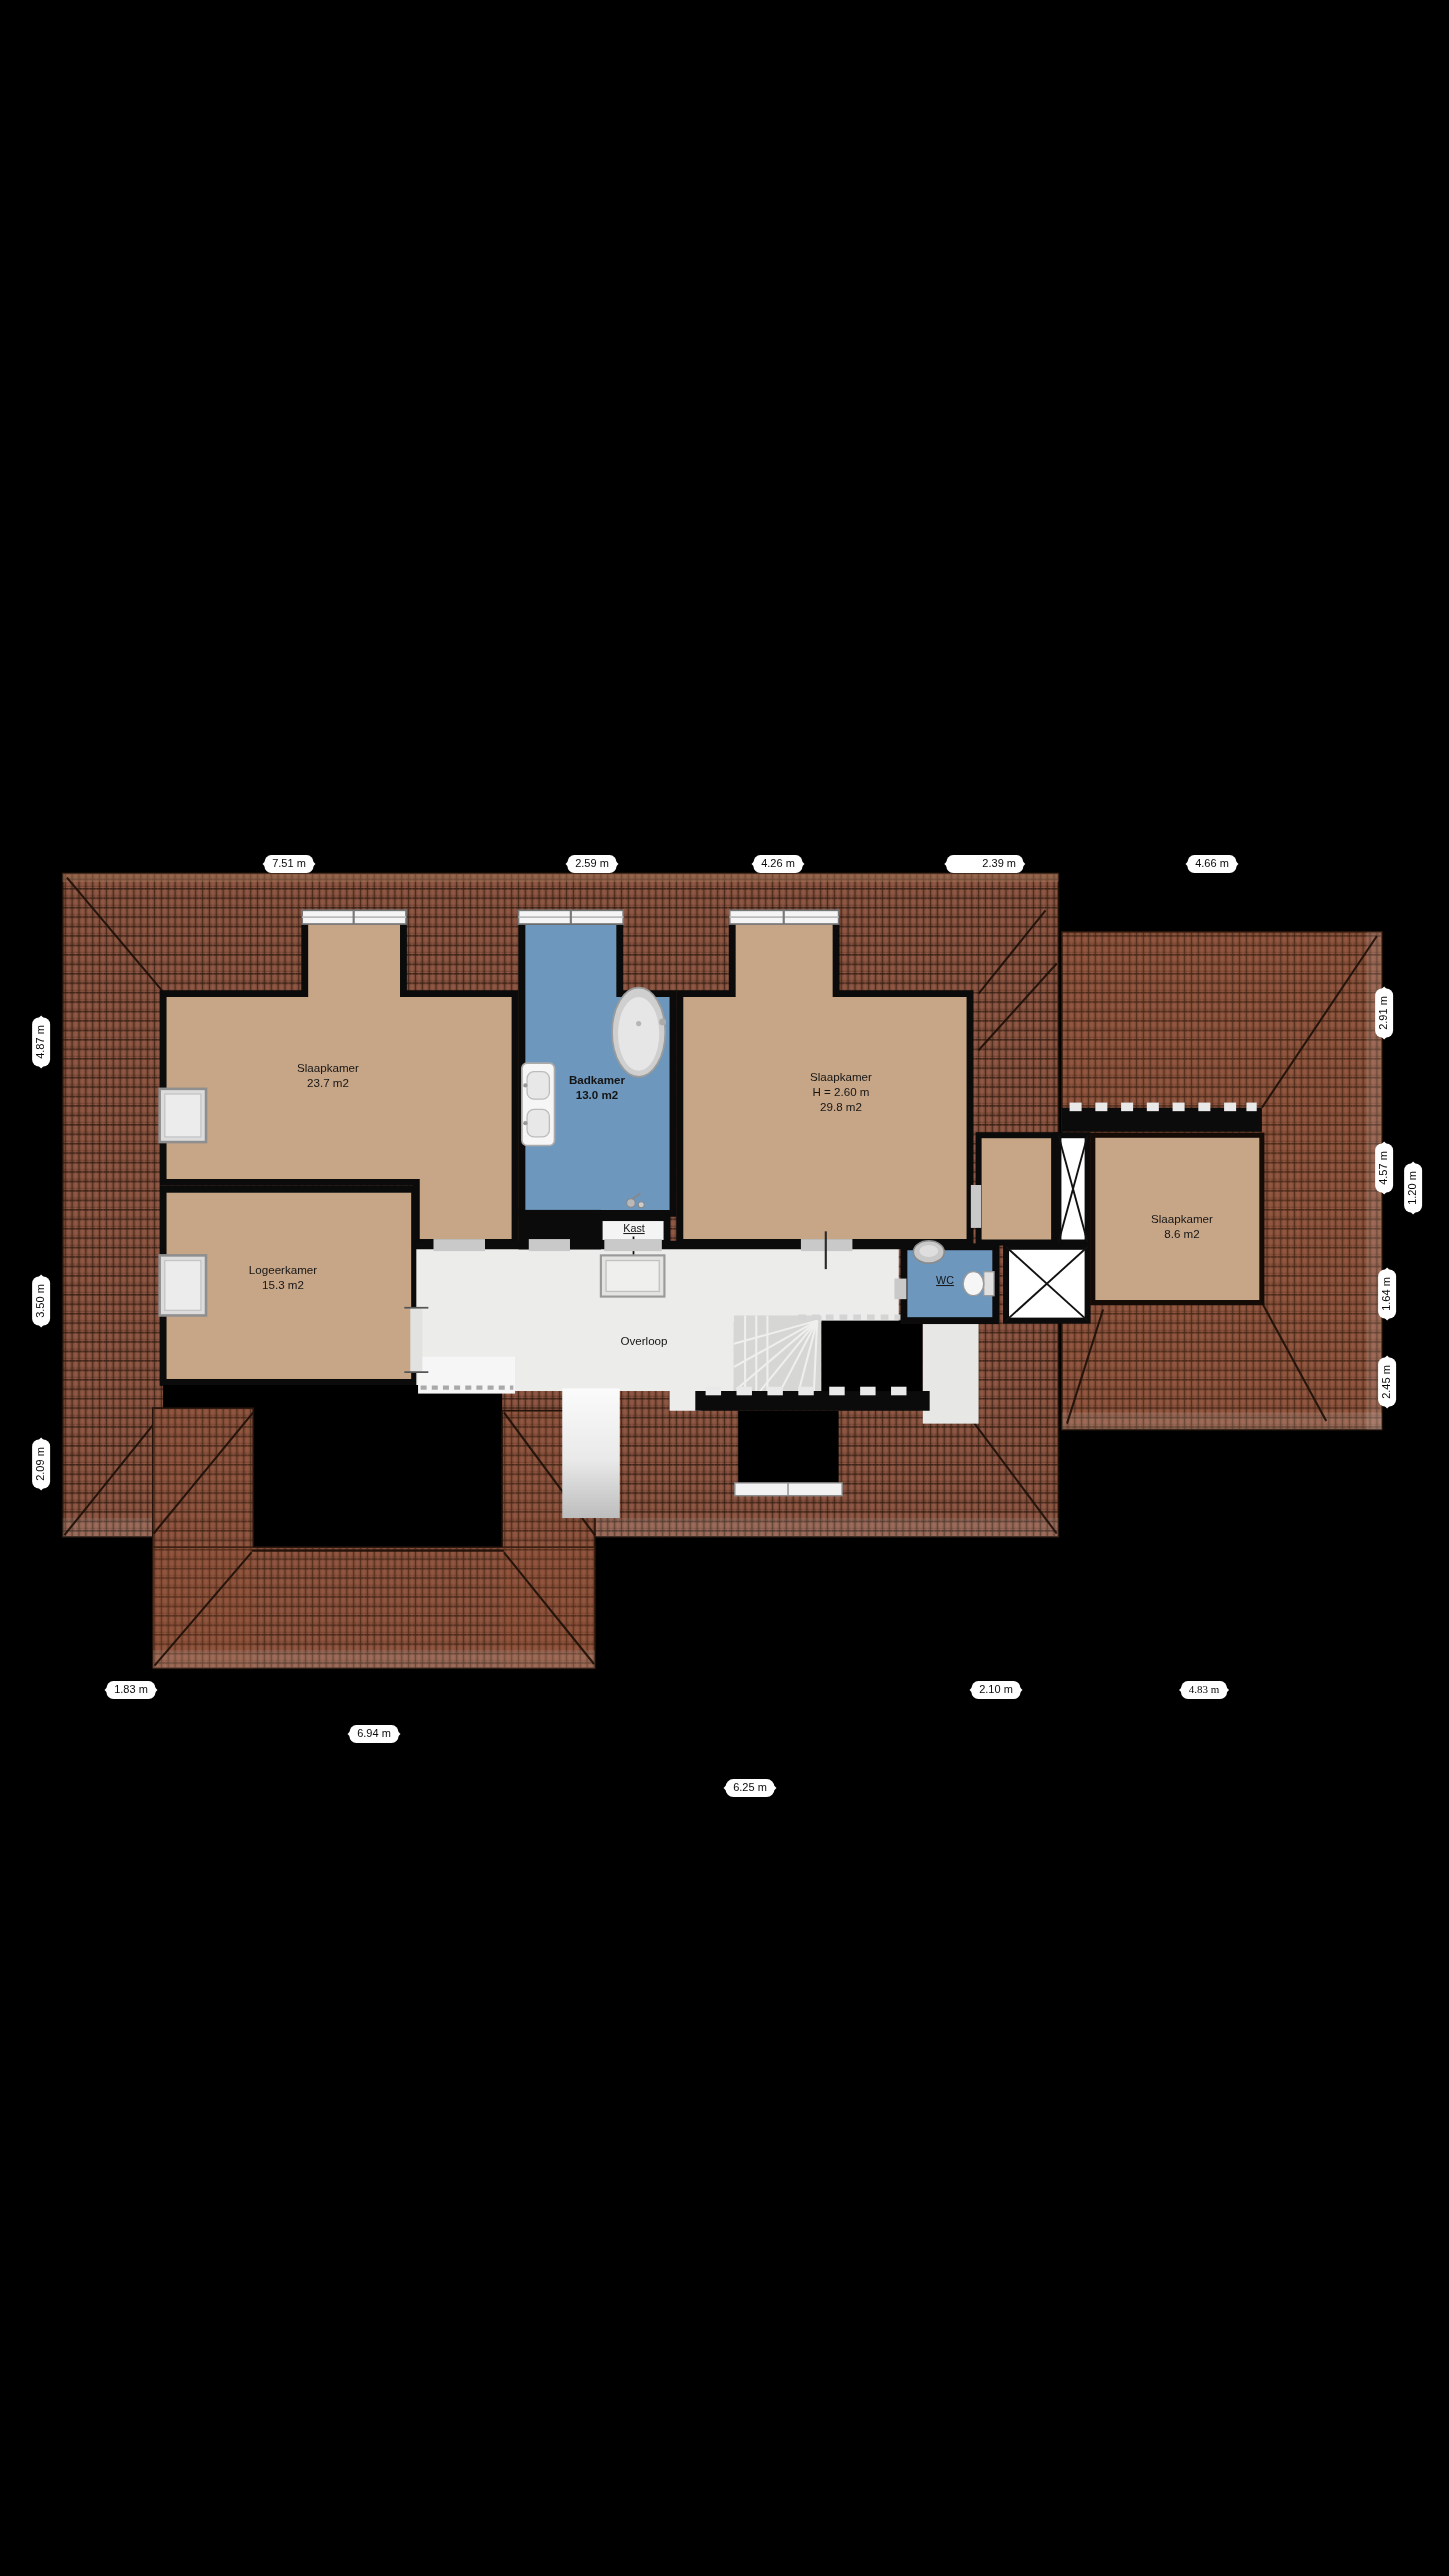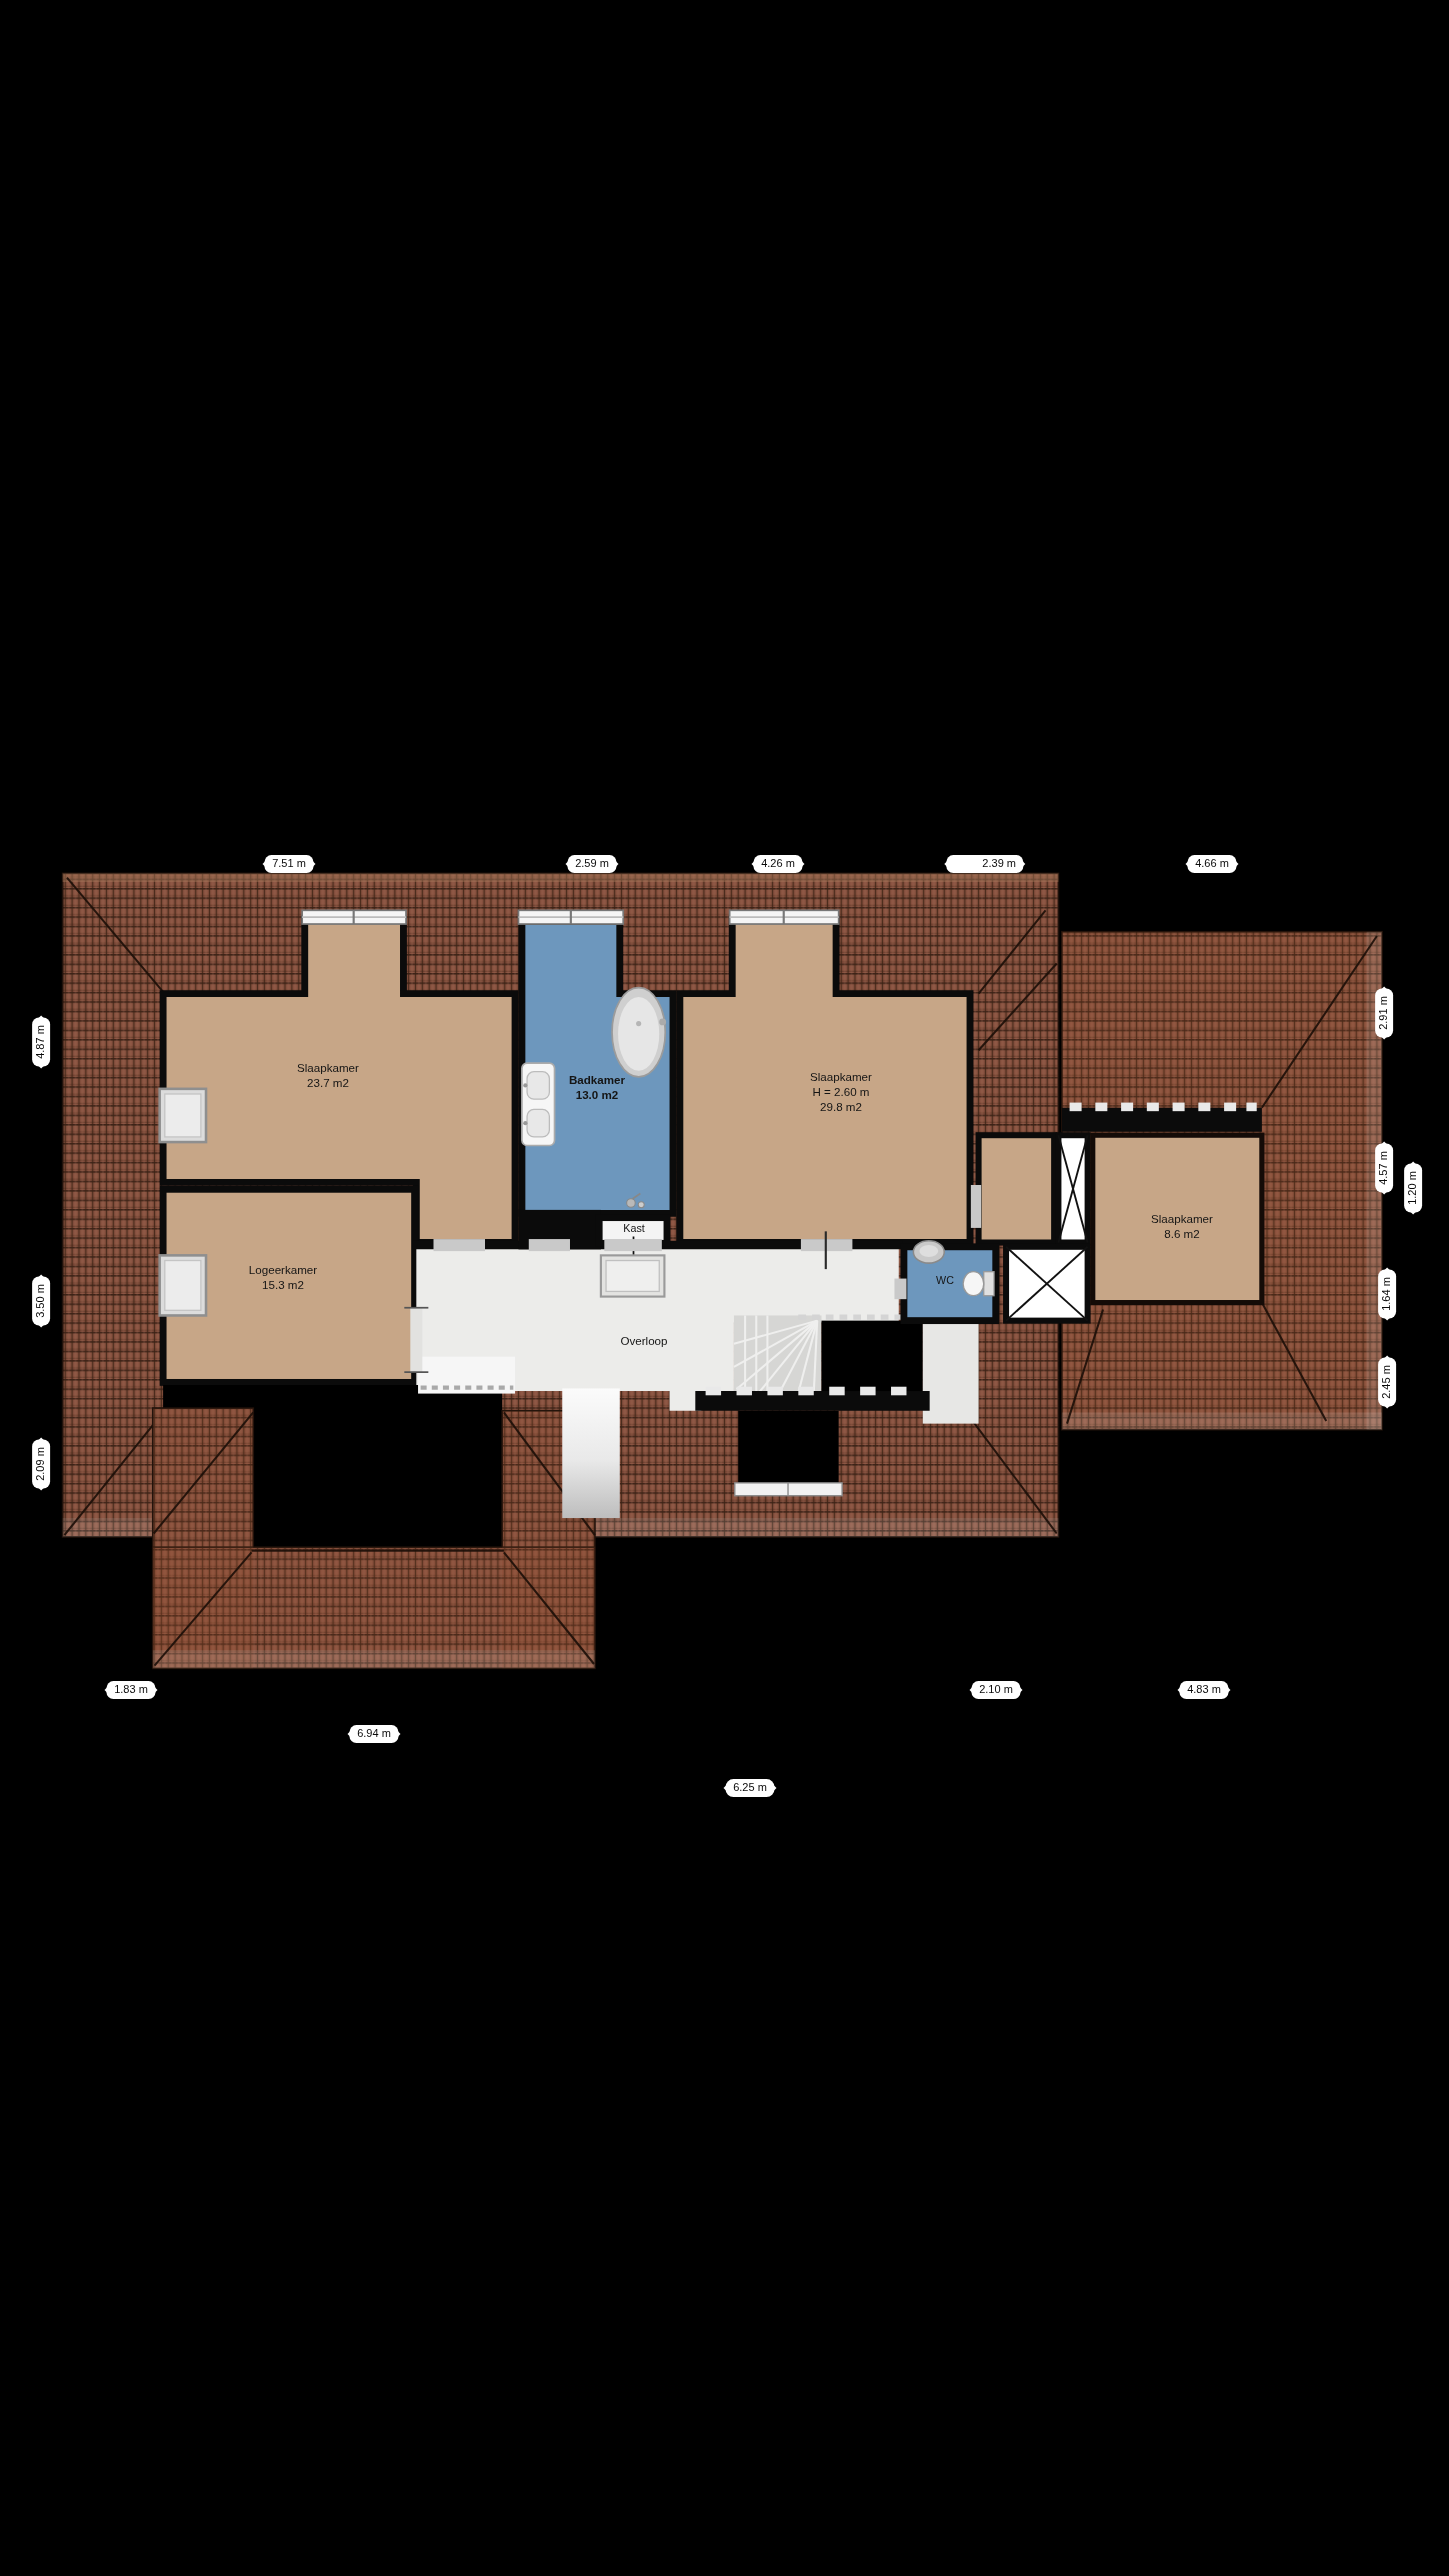--- a/index.html
+++ b/index.html
@@ -1,21 +1,21 @@
 <!DOCTYPE html>
 <html style="font-size:13.7px"><head>
 <meta charset="utf-8">
 <style>
   html,body{margin:0;padding:0;background:#000;}
   #stage{position:relative;width:1449px;height:2576px;background:#000;overflow:hidden;
          font-family:"Liberation Sans","DejaVu Sans",sans-serif;}
   #plan-svg{position:absolute;left:0;top:0;}
   .room-label{position:absolute;transform:translate(-50%,-50%);text-align:center;
               color:#151515;font-size:11.6px;line-height:1.3;white-space:nowrap;}
-  .room-label.small{font-size:10.7px;}
+  .room-label.small{font-size:10.7px;text-decoration:underline;}
   .dim-pill{position:absolute;transform:translate(-50%,-50%);background:#fff;color:#0a0a0a;
             font-size:11px;line-height:1;padding:3.4px 7.7px;border-radius:6.9px;white-space:nowrap;}
   .dim-pill.vert{transform:translate(-50%,-50%) rotate(-90deg);}
   .dim-pill::before,.dim-pill::after{content:"";position:absolute;top:50%;margin-top:-4.3px;
             border:4.3px solid transparent;}
   .dim-pill::before{left:-6px;border-right-color:#fff;}
   .dim-pill::after{right:-6px;border-left-color:#fff;}
 </style>
 </head>
 <body>
@@ -299,16 +299,16 @@
   <div class="dim-pill vert" style="left:1384px;top:1013px;">2.91 m</div>
   <div class="dim-pill vert" style="left:1384px;top:1168px;">4.57 m</div>
   <div class="dim-pill vert" style="left:1413px;top:1188px;">1.20 m</div>
   <div class="dim-pill vert" style="left:1387px;top:1294px;">1.64 m</div>
   <div class="dim-pill vert" style="left:1387px;top:1382px;">2.45 m</div>
 
   <div class="dim-pill" style="left:131px;top:1690px;">1.83 m</div>
   <div class="dim-pill" style="left:374px;top:1734px;text-align:center;">6.94 m</div>
   <div class="dim-pill" style="left:750px;top:1788px;border-radius:8px;">6.25 m</div>
   <div class="dim-pill" style="left:996px;top:1690px;">2.10 m</div>
-  <div class="dim-pill" style="left:1204px;top:1690px;">4.83 m</div>
+  <div class="dim-pill" style="left:1204px;top:1690px;font-family:Liberation Serif, serif;">4.83 m</div>
 
 </div>
 
 
 </body></html>

